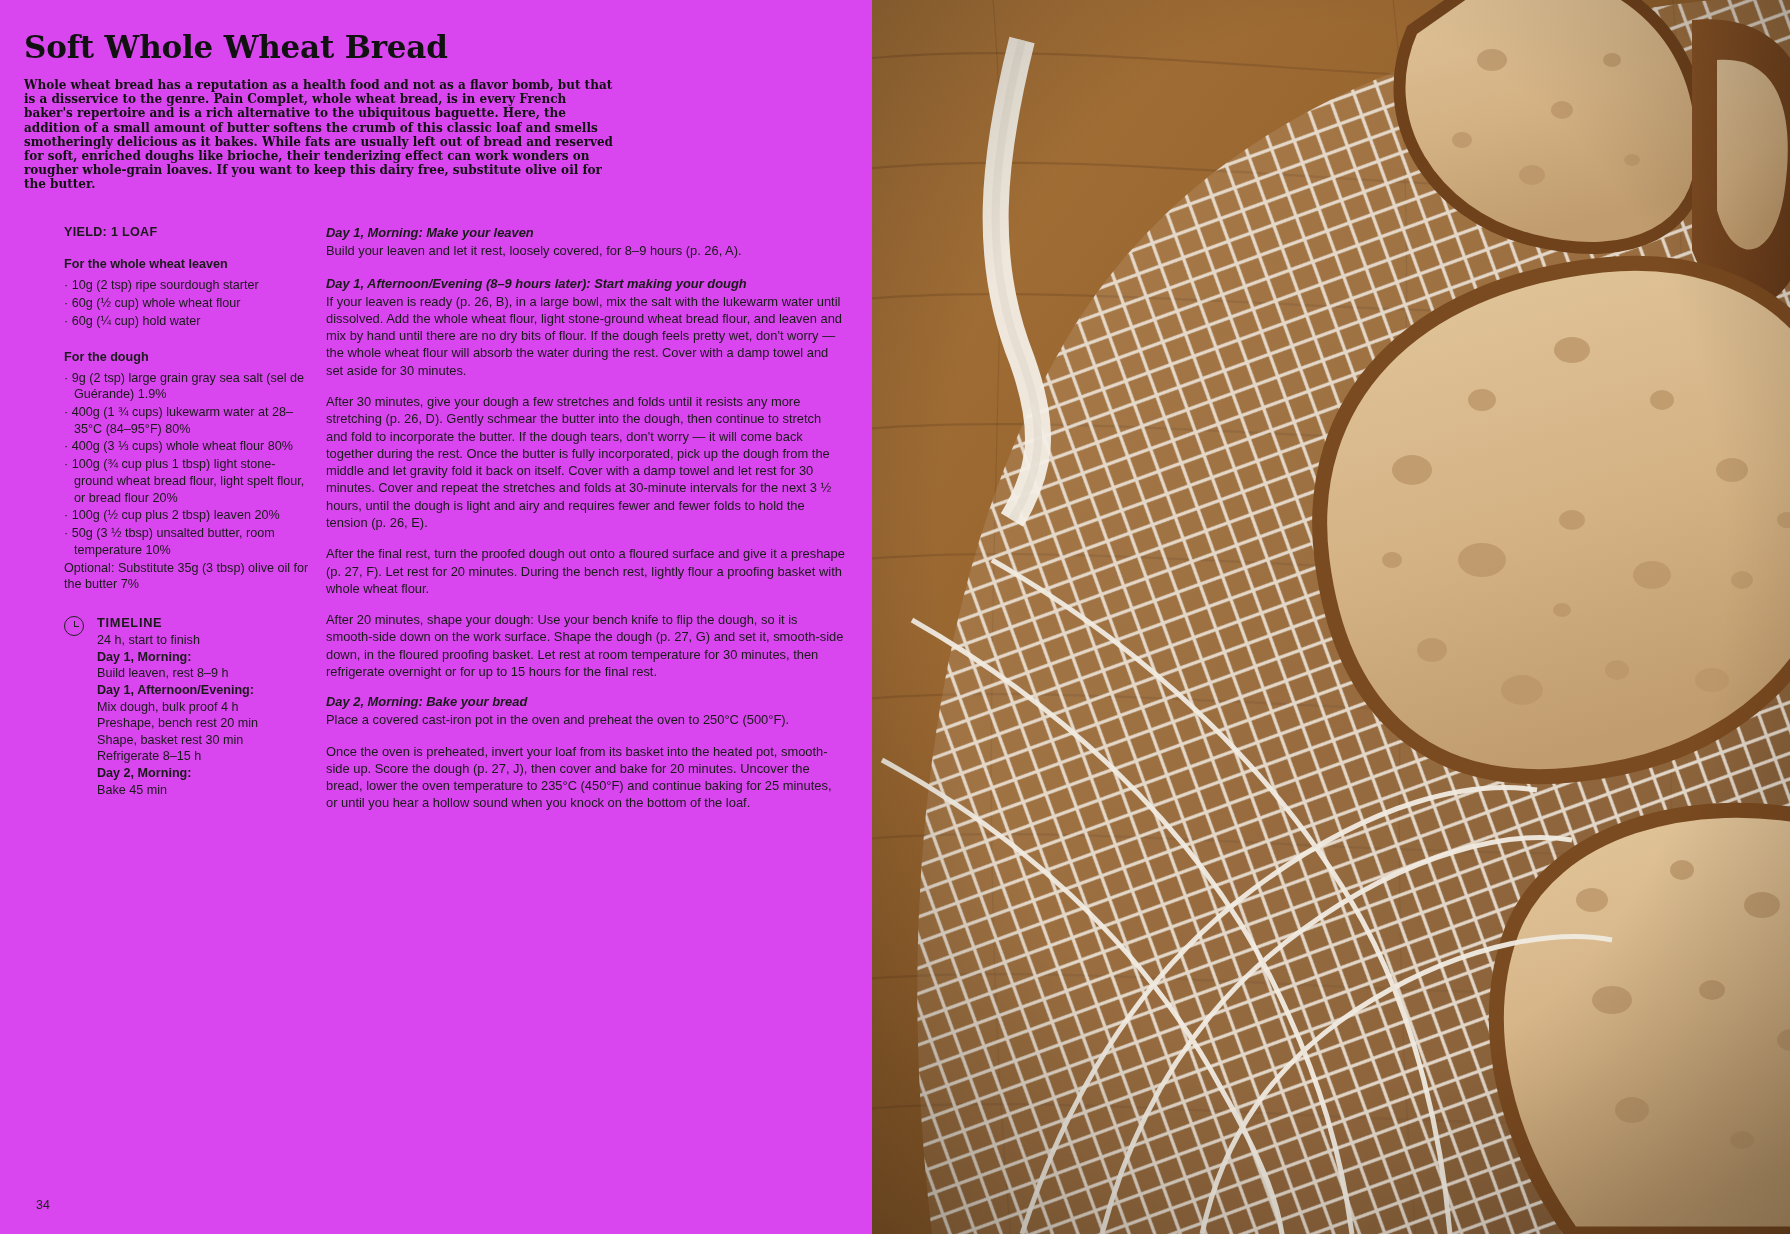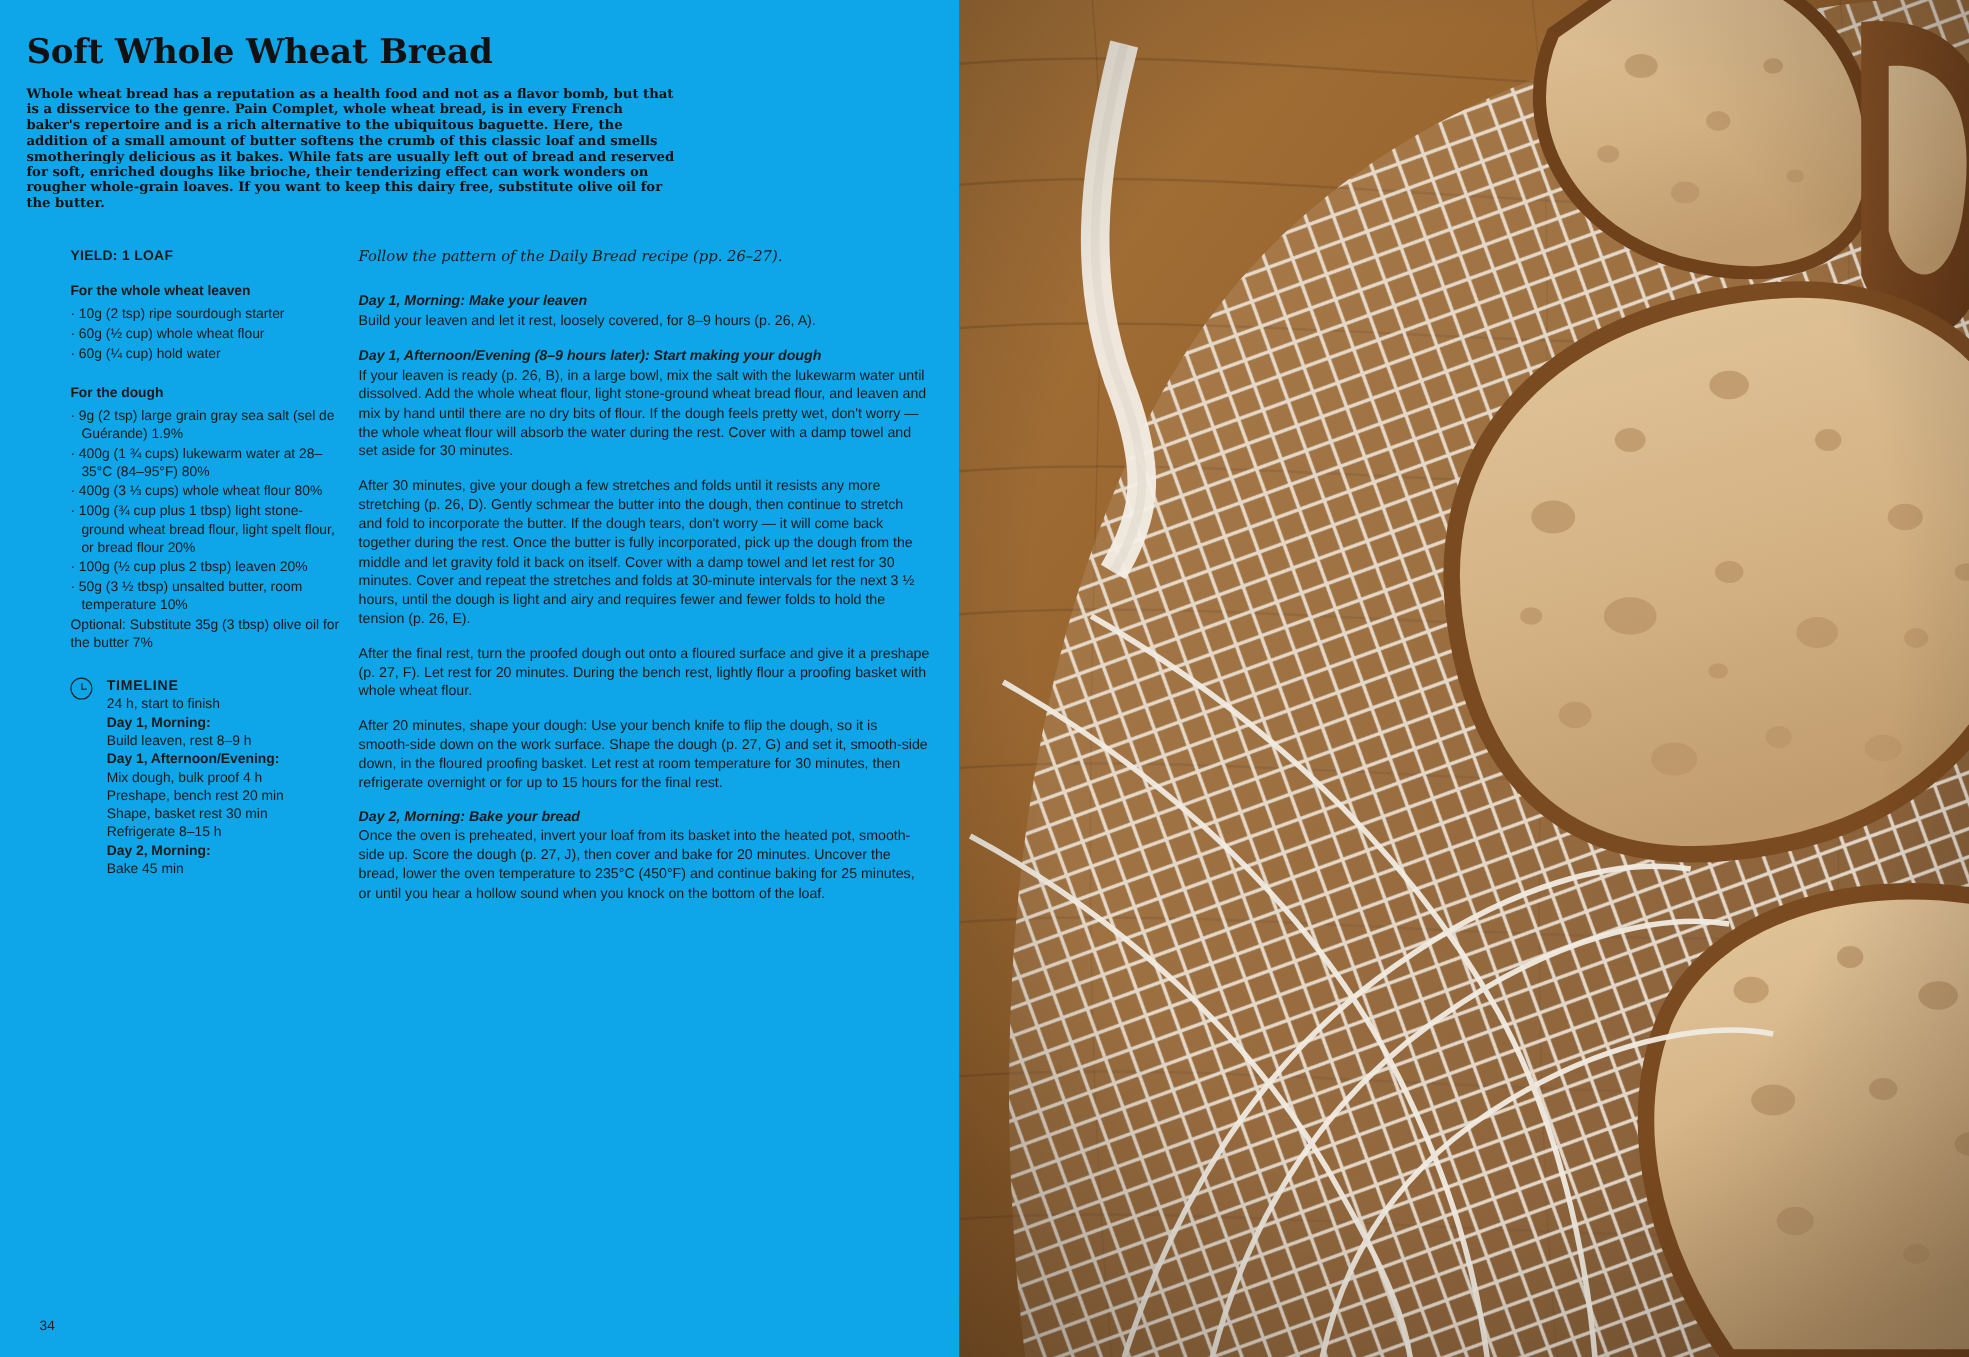--- a/index.html
+++ b/index.html
@@ -11,21 +11,21 @@
     width: 1790px;
     height: 1234px;
     overflow: hidden;
     font-family: "Liberation Sans", sans-serif;
     color: #1a1a1a;
   }
   .page {
     position: relative;
     width: 1790px;
     height: 1234px;
-    background: #0ea5e9;
+    background: #d946ef;
   }
 
   
   .text-side {
     position: absolute;
     left: 0;
     top: 0;
     width: 872px;
     height: 1234px;
     box-sizing: border-box;
@@ -239,37 +239,37 @@
           <div class="timeline-line">Refrigerate 8–15 h</div>
 
           <div class="timeline-line bold">Day 2, Morning:</div>
           <div class="timeline-line">Bake 45 min</div>
         </div>
 
       </div>
 
       <div class="col-right">
 
-        <p class="lead-italic">Follow the pattern of the Daily Bread recipe (pp. 26–27).</p>
 
         <div>
           <div class="step-head">Day 1, Morning: Make your leaven</div>
           <p class="step-p tight">Build your leaven and let it rest, loosely covered, for 8–9 hours (p. 26, A).</p>
         </div>
 
         <div>
           <div class="step-head">Day 1, Afternoon/Evening (8–9 hours later): Start making your dough</div>
           <p class="step-p">If your leaven is ready (p. 26, B), in a large bowl, mix the salt with the lukewarm water until dissolved. Add the whole wheat flour, light stone-ground wheat bread flour, and leaven and mix by hand until there are no dry bits of flour. If the dough feels pretty wet, don't worry — the whole wheat flour will absorb the water during the rest. Cover with a damp towel and set aside for 30 minutes.</p>
           <p class="step-p">After 30 minutes, give your dough a few stretches and folds until it resists any more stretching (p. 26, D). Gently schmear the butter into the dough, then continue to stretch and fold to incorporate the butter. If the dough tears, don't worry — it will come back together during the rest. Once the butter is fully incorporated, pick up the dough from the middle and let gravity fold it back on itself. Cover with a damp towel and let rest for 30 minutes. Cover and repeat the stretches and folds at 30-minute intervals for the next 3 ½ hours, until the dough is light and airy and requires fewer and fewer folds to hold the tension (p. 26, E).</p>
           <p class="step-p">After the final rest, turn the proofed dough out onto a floured surface and give it a preshape (p. 27, F). Let rest for 20 minutes. During the bench rest, lightly flour a proofing basket with whole wheat flour.</p>
           <p class="step-p">After 20 minutes, shape your dough: Use your bench knife to flip the dough, so it is smooth-side down on the work surface. Shape the dough (p. 27, G) and set it, smooth-side down, in the floured proofing basket. Let rest at room temperature for 30 minutes, then refrigerate overnight or for up to 15 hours for the final rest.</p>
         </div>
 
         <div>
           <div class="step-head">Day 2, Morning: Bake your bread</div>
+          <p class="step-p">Place a covered cast-iron pot in the oven and preheat the oven to 250°C (500°F).</p>
           <p class="step-p">Once the oven is preheated, invert your loaf from its basket into the heated pot, smooth-side up. Score the dough (p. 27, J), then cover and bake for 20 minutes. Uncover the bread, lower the oven temperature to 235°C (450°F) and continue baking for 25 minutes, or until you hear a hollow sound when you knock on the bottom of the loaf.</p>
         </div>
 
       </div>
     </div>
 
     <div class="folio">34</div>
   </div>
 
   <div class="photo">

